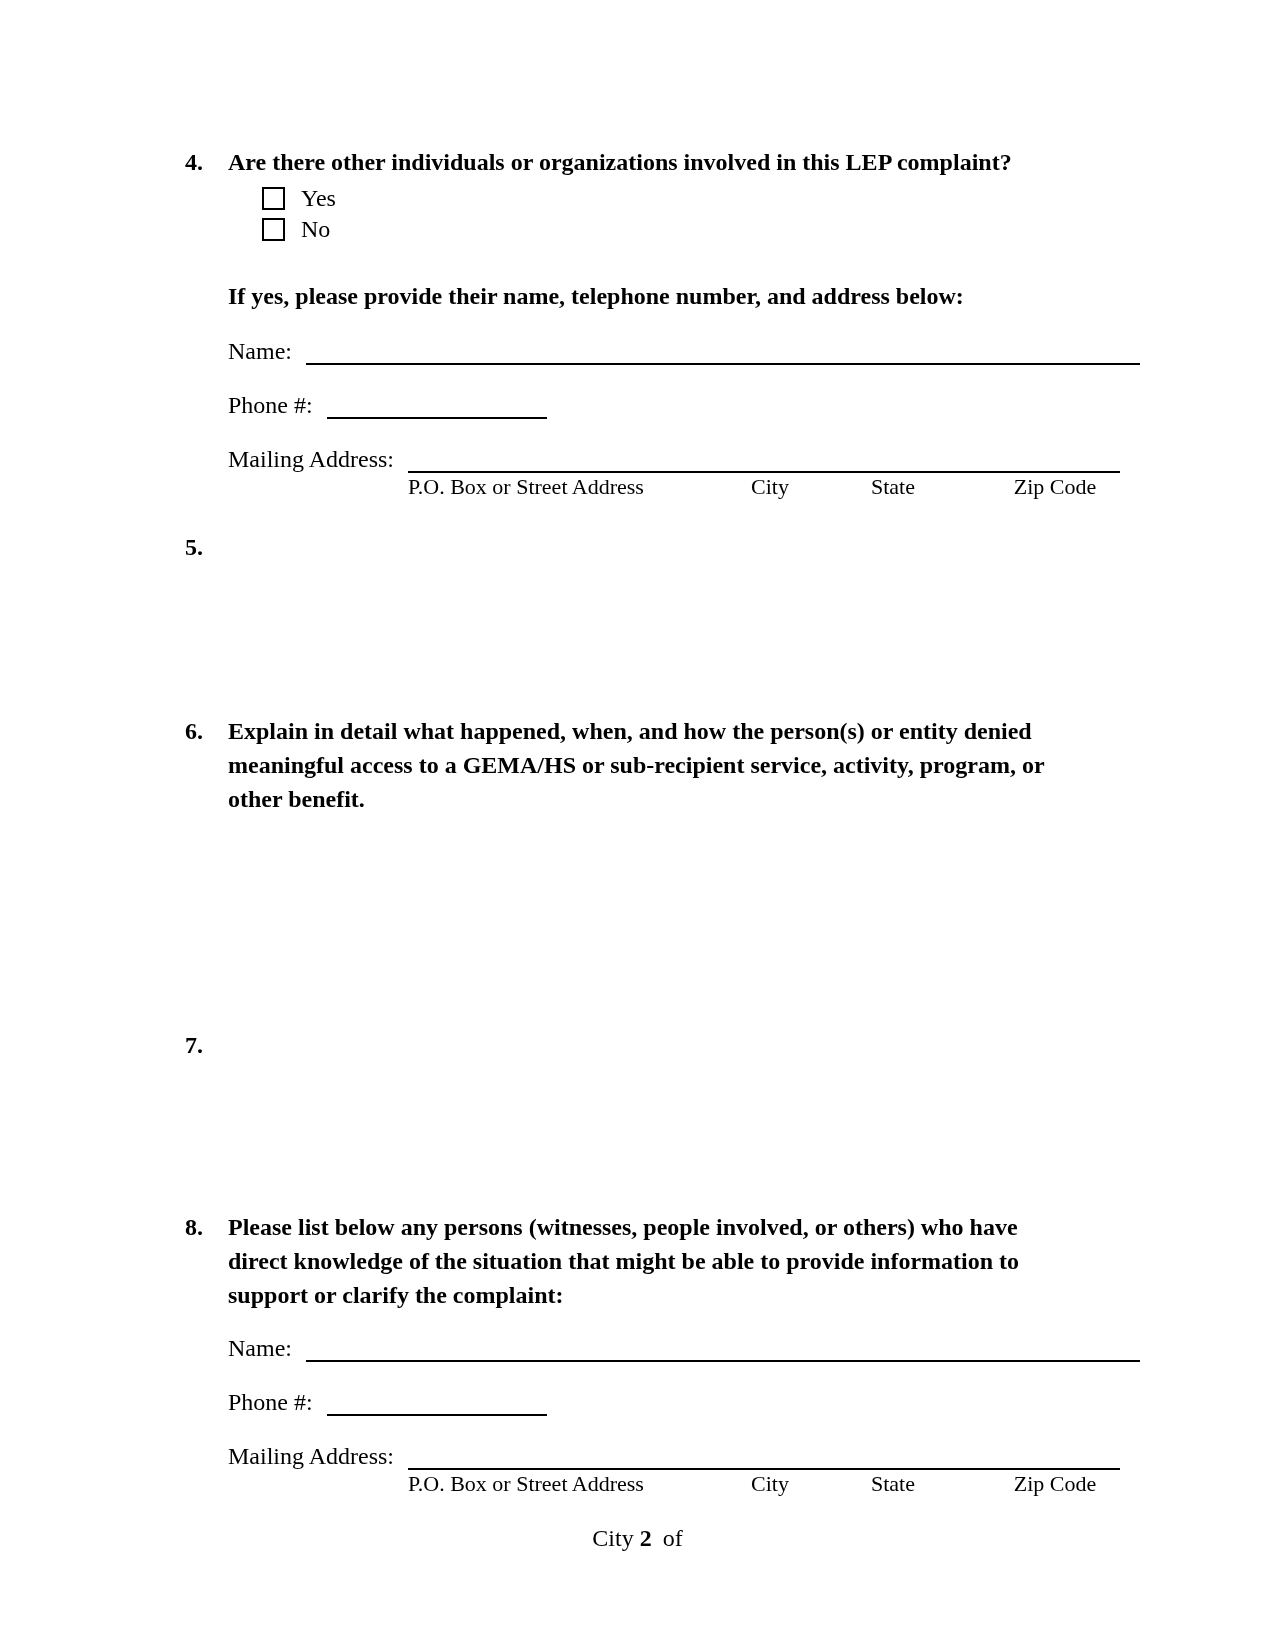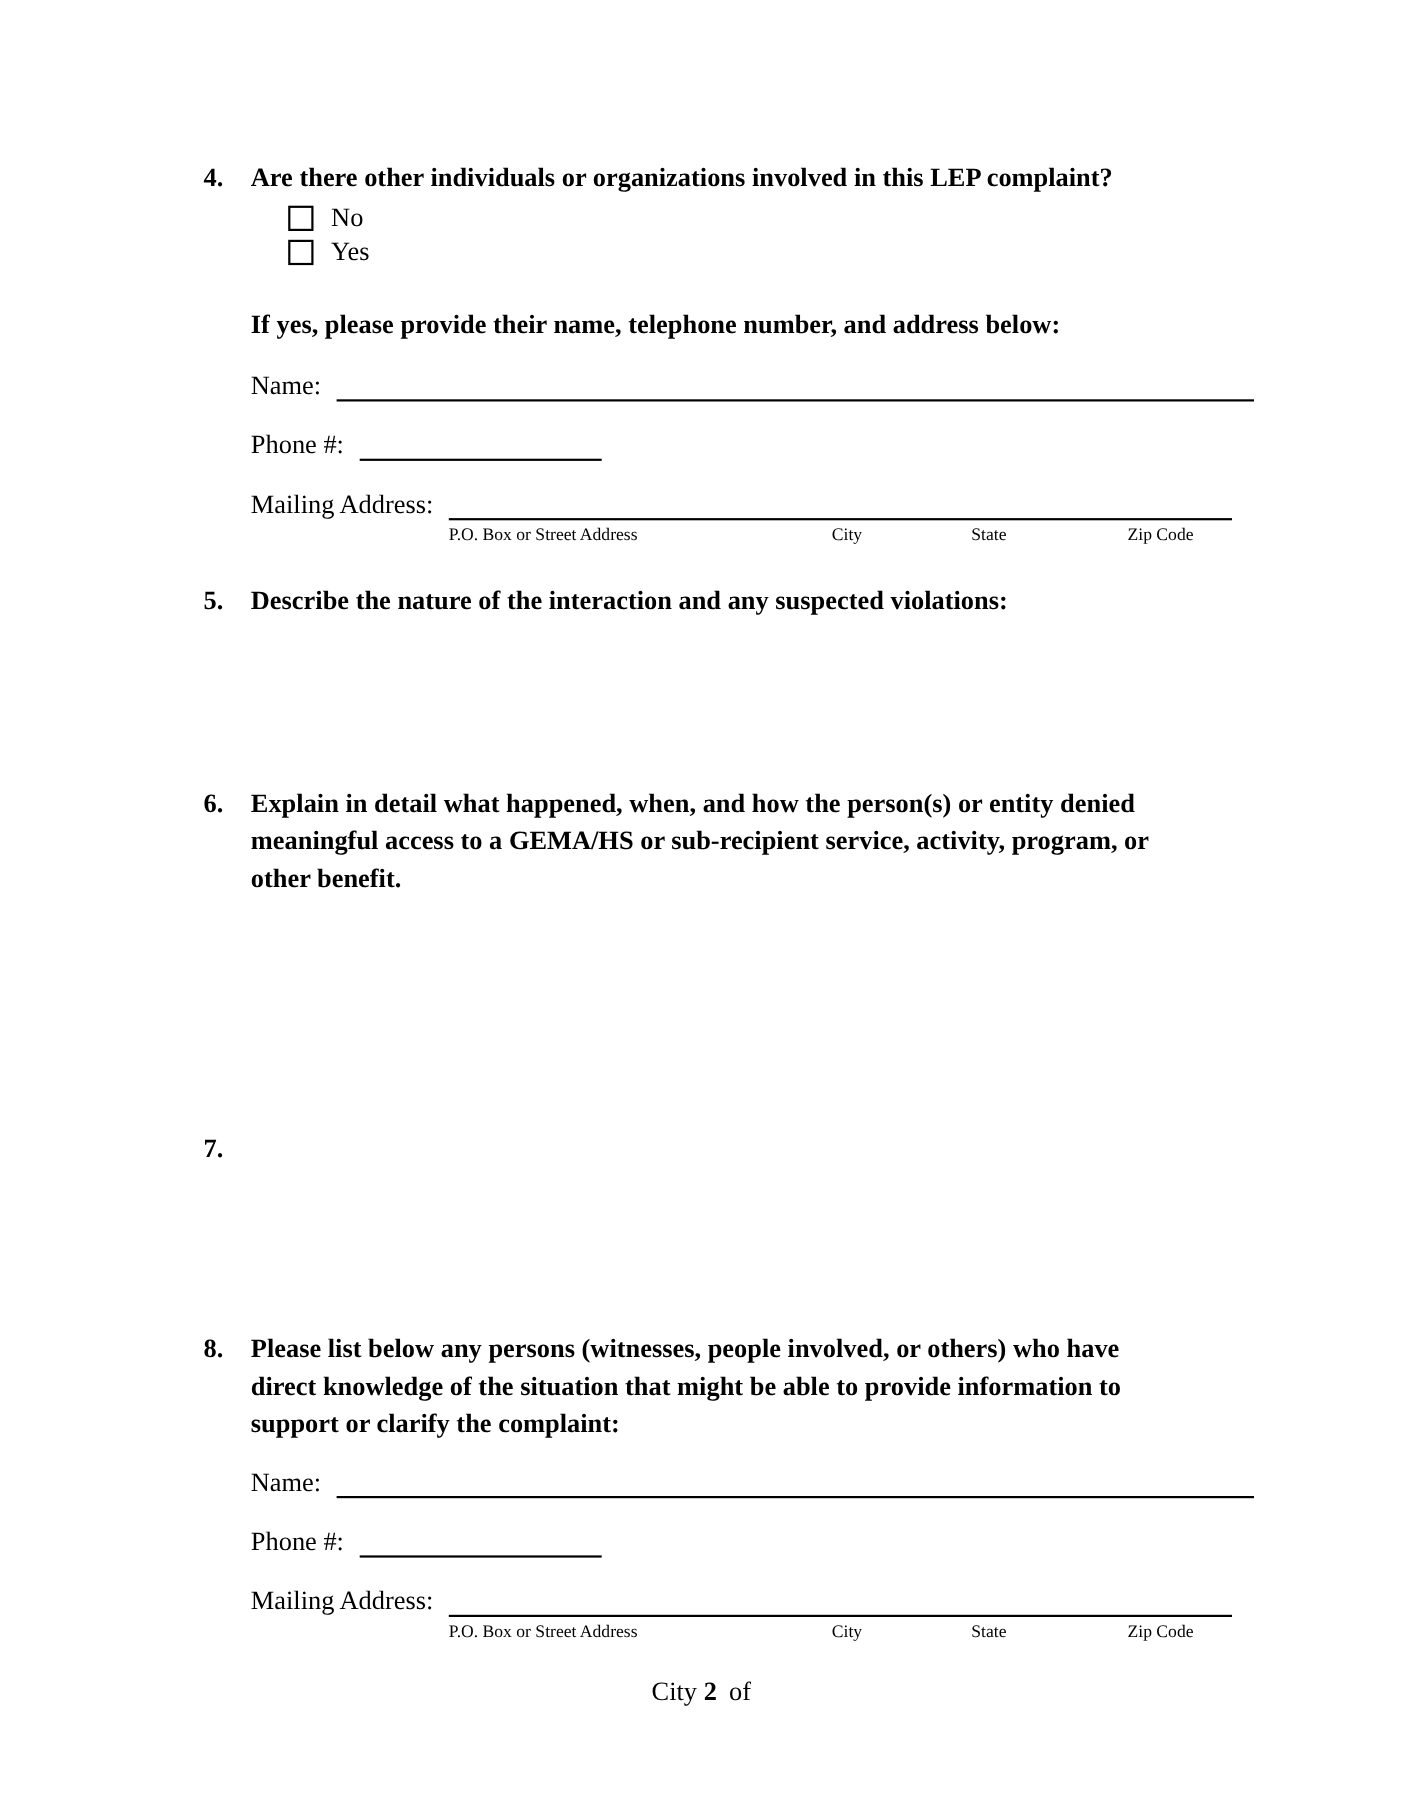--- a/index.html
+++ b/index.html
@@ -82,21 +82,21 @@
   .mailing .blank-flex {
     margin-right: 20px;
   }
   .row-name    { margin-top: 24px; }
   .row-phone   { margin-top: 26px; }
   .row-mailing { margin-top: 26px; }
   .sublabels {
     position: relative;
     height: 22px;
     margin-top: 3px;
-    font-size: 16px;
+    font-size: 22px;
     line-height: 22px;
   }
   .sublabels span {
     position: absolute;
     top: 0;
     white-space: nowrap;
   }
   .sub-street { left: 223px; }
   .sub-city   { left: 545px; width: 80px;  text-align: center; }
   .sub-state  { left: 650px; width: 80px;  text-align: right; }
@@ -128,25 +128,25 @@
 
   <section>
     <div class="q-row">
       <span class="q-num">4.</span>
       <div class="q-text">Are there other individuals or organizations involved in this LEP complaint?</div>
     </div>
 
     <div class="options">
       <div class="option">
         <span class="checkbox"></span>
-        <span>No</span>
+        <span>Yes</span>
       </div>
       <div class="option">
         <span class="checkbox"></span>
-        <span>Yes</span>
+        <span>No</span>
       </div>
     </div>
 
     <div class="if-yes">If yes, please provide their name, telephone number, and address below:</div>
 
     <div class="fields">
       <div class="field-row row-name">
         <span class="label">Name:</span>
         <span class="blank-line blank-flex"></span>
       </div>
@@ -164,21 +164,20 @@
       <span class="sub-street">P.O. Box or Street Address</span>
       <span class="sub-city">City</span>
       <span class="sub-state">State</span>
       <span class="sub-zip">Zip Code</span>
     </div>
   </section>
 
   <section class="sec-q5">
     <div class="q-row">
       <span class="q-num">5.</span>
-      <div class="q-text">Describe the nature of the interaction and any suspected violations:</div>
     </div>
   </section>
 
   <section class="sec-q6">
     <div class="q-row">
       <span class="q-num">6.</span>
       <div class="q-text">Explain in detail what happened, when, and how the person(s) or entity denied meaningful access to a GEMA/HS or sub-recipient service, activity, program, or other benefit.</div>
     </div>
   </section>
 

